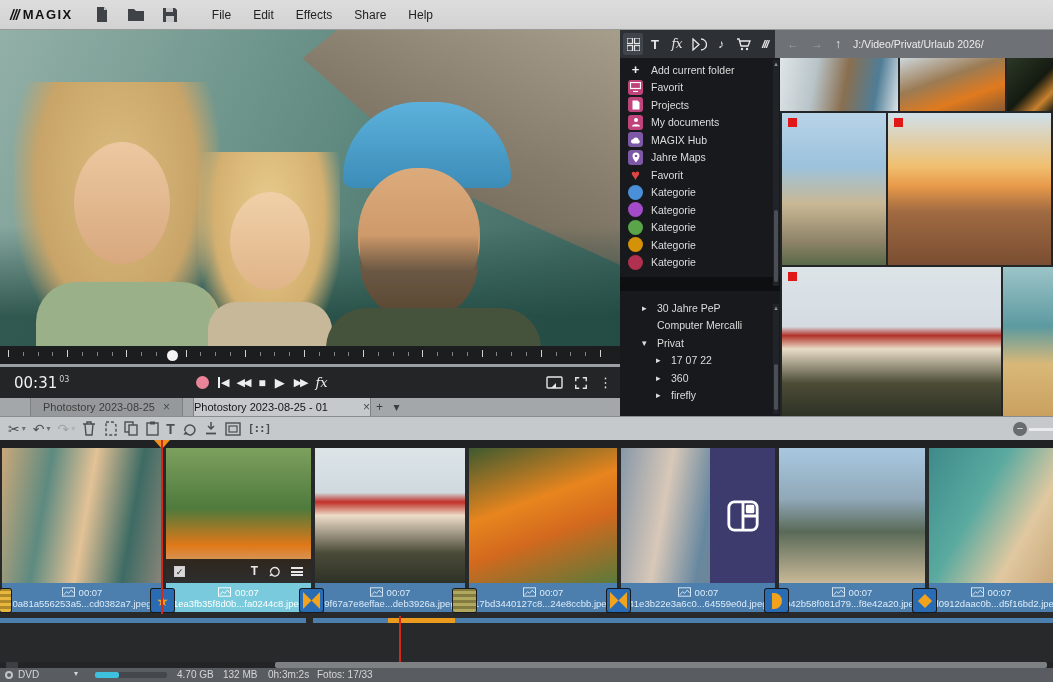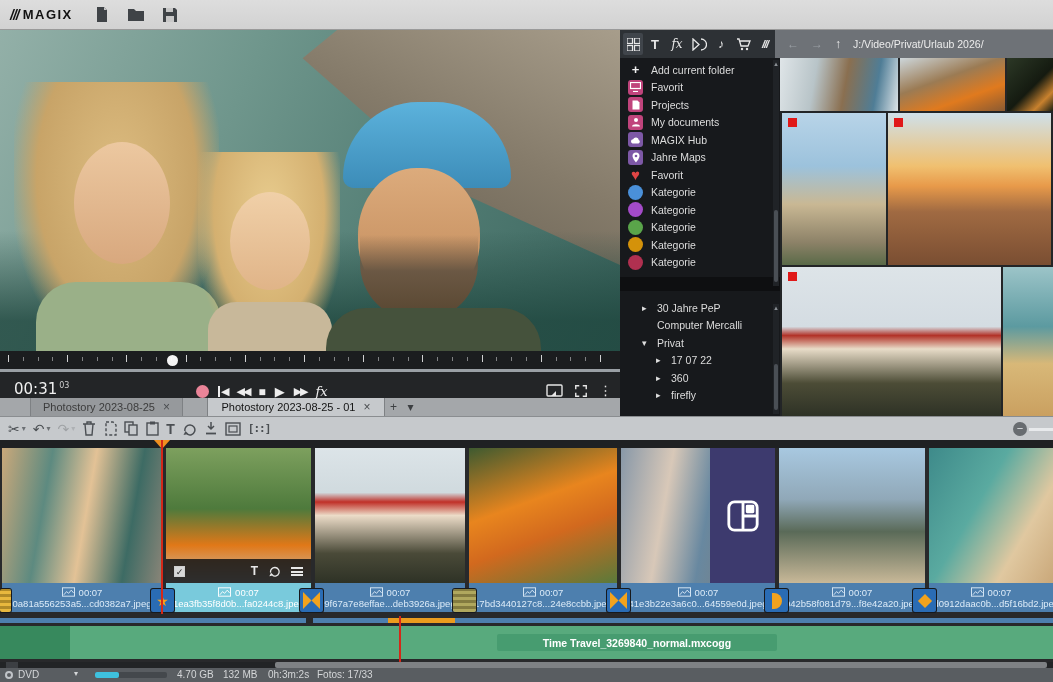--- a/index.html
+++ b/index.html
@@ -48,40 +48,40 @@
   .v-man-body { left:326px; top:278px; width:215px; height:44px; border-radius:40px 40px 0 0; background:#45523c; }
 
   
   .scrubber { height:21px; background:#1b1d1f; position:relative; }
   .scrubber .tick { position:absolute; top:6px; width:1px; height:4px; background:rgba(255,255,255,.45); }
   .scrubber .tick.major { top:4px; height:7px; background:rgba(255,255,255,.8); }
   .scrub-dot { position:absolute; left:167px; top:4px; width:11px; height:11px; border-radius:50%; background:#f4f4f4; }
   .scrub-bar { position:absolute; left:0; bottom:0; width:100%; height:3px; background:#9aa0a5; }
 
   
-  .transport { height:26px; background:#232527; position:relative; display:flex; align-items:flex-end; color:#e6e6e6; }
+  .transport { height:32px; background:#232527; position:relative; display:flex; align-items:center; color:#e6e6e6; }
   .timecode { margin-left:14px; font-size:15px; font-family:"DejaVu Sans",sans-serif; color:#f0f0f0; }
   .timecode sup { font-size:8px; color:#cfcfcf; margin-left:2px; }
   .controls { position:absolute; left:196px; display:flex; align-items:center; gap:9px; }
   .rec-dot { width:13px; height:13px; border-radius:50%; background:#ea8498; }
   .tbtn { font-size:11px; color:#eee; letter-spacing:-2px; line-height:1; cursor:default; }
   .tbtn.skip { border-left:2px solid #eee; padding-left:1px; }
   .tbtn.play { font-size:13px; letter-spacing:0; }
   .tbtn.stop { font-size:12px; letter-spacing:0; }
   .fx { font-style:italic; font-size:13px; font-family:"DejaVu Serif",serif; letter-spacing:0; }
   .t-right { position:absolute; right:8px; display:flex; align-items:center; gap:11px; color:#e6e6e6; }
   .kebab { font-size:13px; }
 
   
   .tabbar { height:18px; background:#a4a7aa; display:flex; align-items:stretch; }
   .tab { display:flex; align-items:center; justify-content:center; gap:8px; font-size:11px;
     border-right:1px solid #7e8184; border-left:1px solid #7e8184; }
   .tab .x { font-size:12px; color:#4a4d50; }
   .tab.inactive { margin-left:30px; width:153px; background:#96999c; color:#3c3c3c; }
-  .tab.active { margin-left:24px; width:178px; background:#c6c9cc; color:#141414; }
+  .tab.active { margin-left:10px; width:178px; background:#c6c9cc; color:#141414;justify-content:space-between; }
   .tab-plus, .tab-dd { width:17px; display:flex; align-items:center; justify-content:center; font-size:12px; color:#3c3f42; }
 
   
   .right-col { width:433px; display:flex; flex-direction:column; }
   .mp-toolbar { height:28px; display:flex; }
   .mp-icons { width:155px; background:#2d3135; display:flex; align-items:center; padding-left:3px; gap:2px; }
   .mp-ib { width:21px; height:22px; display:flex; align-items:center; justify-content:center; color:#e8e8e8; font-size:12px; }
   .mp-ib.sel { background:#40454b; border-radius:2px; }
   .mp-ib .it { font-weight:bold; font-size:13px; }
   .mp-ib .ifx { font-style:italic; font-family:"DejaVu Serif",serif; font-size:12px; }
@@ -202,20 +202,27 @@
         <path d="M1 2h6l2 2h8v10H1z" fill="#3f4347"></path>
       </svg>
   </span>
   <span class="mb-ic">
     <svg width="16" height="16" viewBox="0 0 16 16">
         <path d="M1 1h12l2 2v12H1z" fill="#3f4347"></path>
         <rect x="4" y="9" width="8" height="6" fill="#c8c8c8"></rect>
         <rect x="4" y="1" width="7" height="4" fill="#c8c8c8"></rect>
       </svg>
   </span>
+  <div class="menus">
+    <span class="menu-item">File</span>
+    <span class="menu-item">Edit</span>
+    <span class="menu-item">Effects</span>
+    <span class="menu-item">Share</span>
+    <span class="menu-item">Help</span>
+  </div>
 </div>
 
 <div class="top">
 
   <div class="left-col">
     <div class="viewer">
       <div class="v-rock"></div>
       <div class="v-sea"></div>
       <div class="v-woman-hair"></div>
       <div class="v-woman-face"></div>
@@ -656,24 +663,20 @@
   <div class="trans" style="left:913px">
       <span class="diam"></span>
     </div>
 
   <div class="ph-tri"></div>
   <div class="ph-line"></div>
 
   <div class="ov-blue" style="left:0;width:306px"></div>
   <div class="ov-blue" style="left:313px;width:740px"></div>
   <div class="ov-orange"></div>
-  <div class="audio">
-    <div class="audio-cap"></div>
-    <div class="audio-pill">Time Travel_3269840_normal.mxcogg</div>
-  </div>
   <div class="ph-line2"></div>
 </div>
 
 <div class="hscroll">
   <div class="hs-arrow"></div>
   <div class="hs-thumb"></div>
 </div>
 
 <div class="statusbar">
   <i class="sb-ring"></i>

